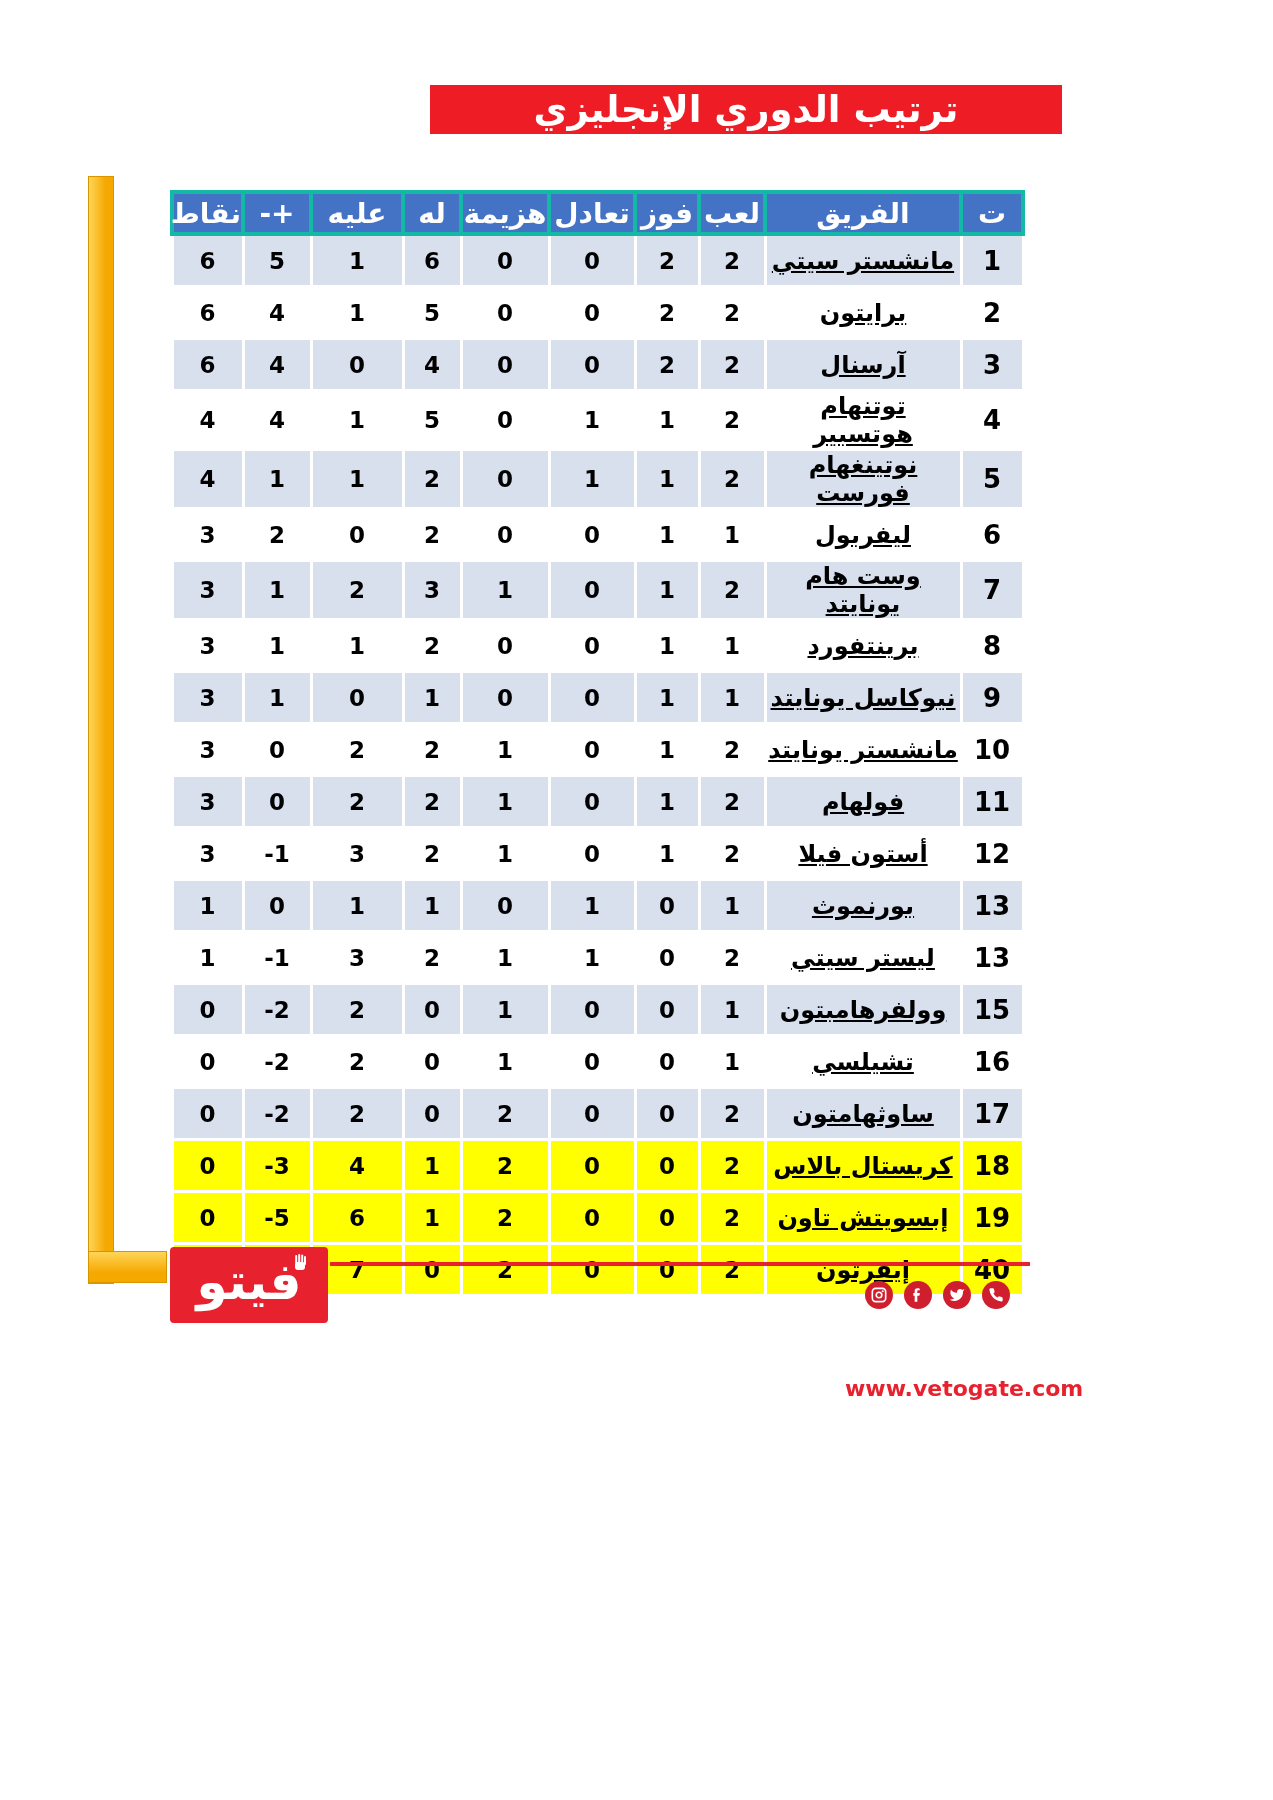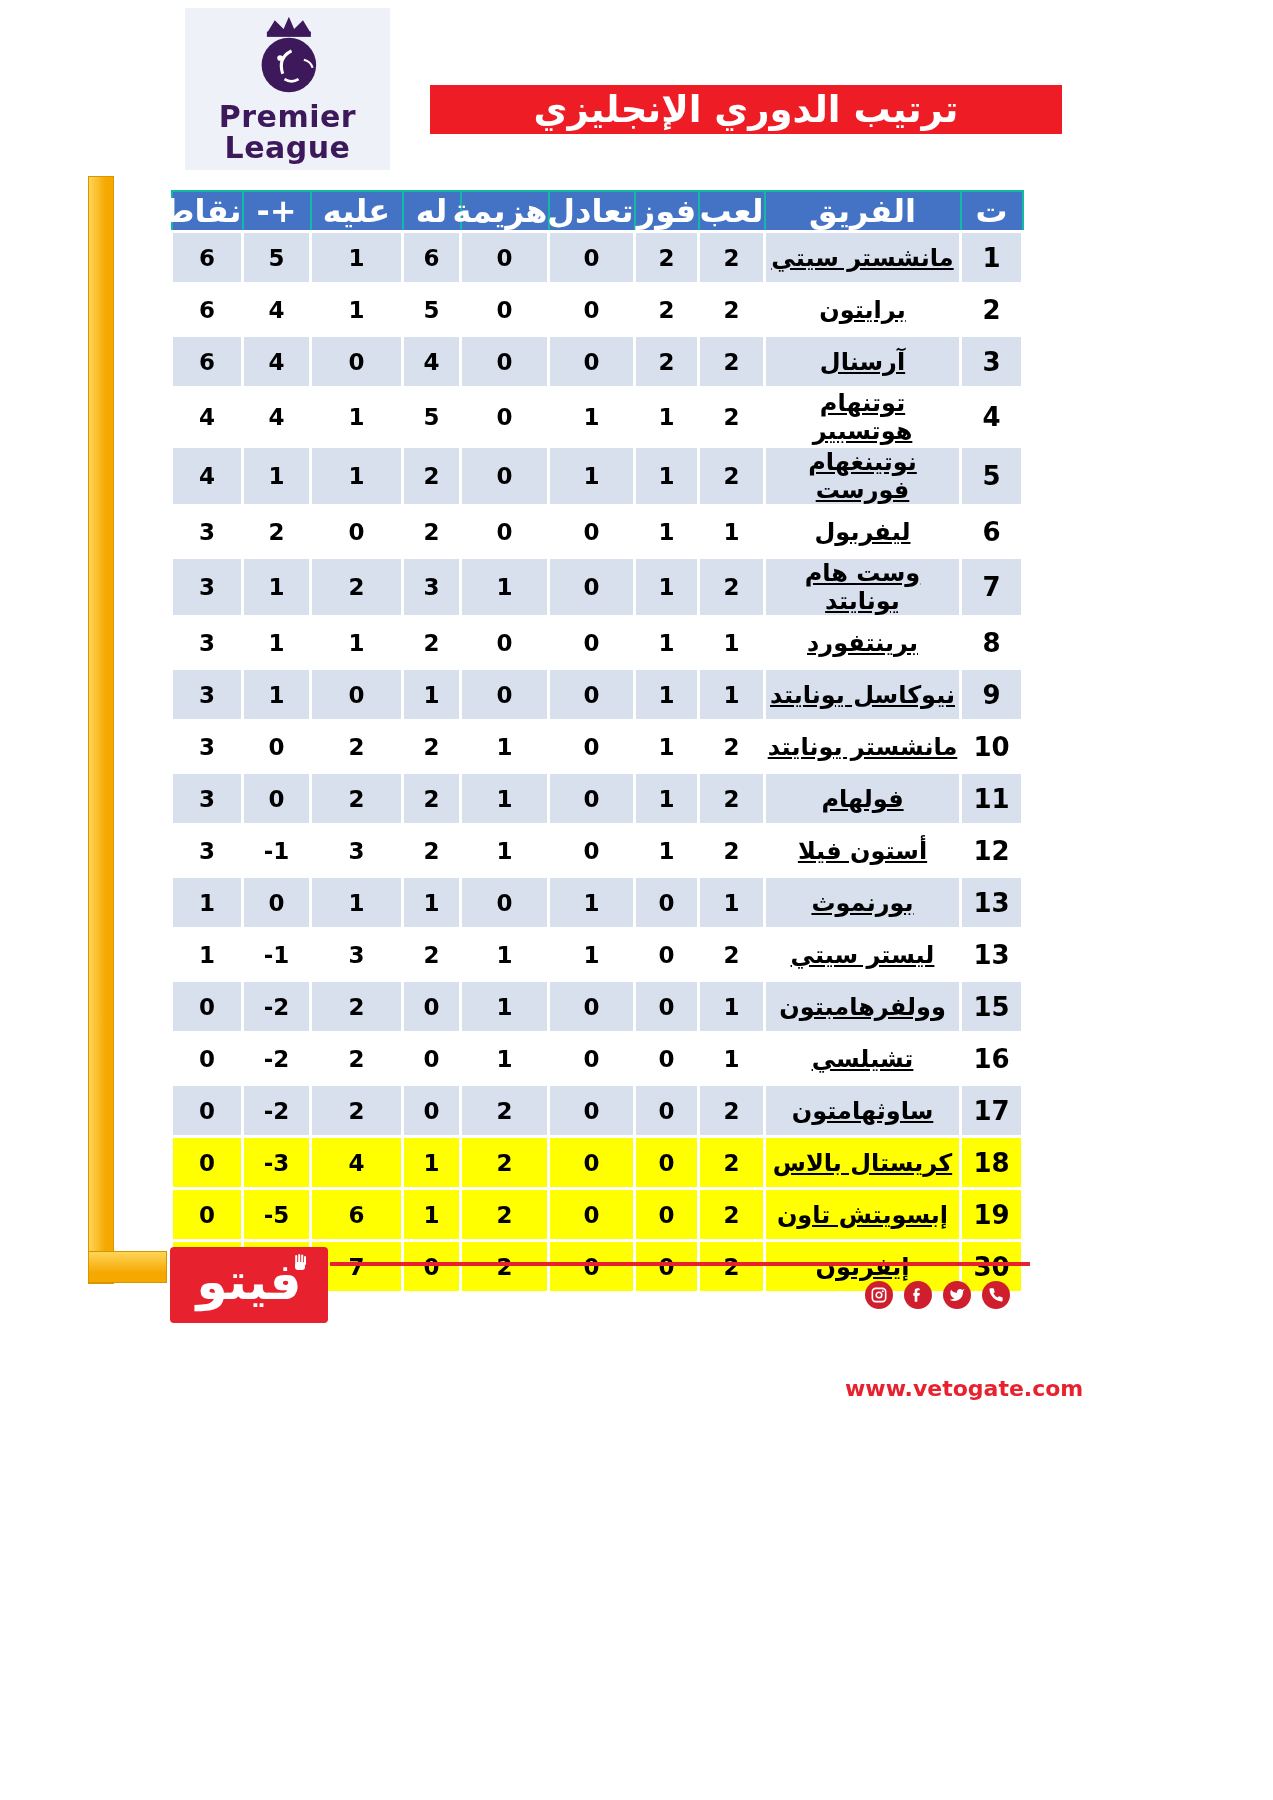--- a/index.html
+++ b/index.html
@@ -36,23 +36,23 @@
     position:absolute;left:88px;top:1251px;width:79px;height:32px;
     background:linear-gradient(180deg,#ffd558,#f5a800 70%);
     border:1px solid #d99500;box-sizing:border-box;
   }
   
   .standings{
     position:absolute;left:170px;top:190px;width:851px;
     border-collapse:collapse;table-layout:fixed;direction:rtl;
   }
   .standings th{
-    background:#4472c4;color:#ffffff;font-weight:bold;font-size:32px;
+    background:#4472c4;color:#ffffff;font-weight:bold;font-size:28px;
     height:38px;text-align:center;vertical-align:middle;
-    border:2px solid #14b8a6;padding:0;
+    border:4px solid #14b8a6;padding:0;
   }
   .standings td{
     height:49px;text-align:center;vertical-align:middle;
     font-weight:bold;font-size:23px;color:#000000;
     border:3px solid #ffffff;padding:0;background:#ffffff;
   }
   .standings td.num{direction:ltr;}
   .standings td.rank{font-size:26px;}
   .standings td.team{font-size:24px;text-decoration:underline;}
   .standings tr.alt td{background:#d8e0ee;}
@@ -84,35 +84,20 @@
   .site-url{
     position:absolute;left:845px;top:1376px;width:200px;text-align:right;
     color:#e8212e;font-weight:bold;font-size:22px;direction:ltr;
   }
 </style>
 </head>
 <body>
 
 <div class="page">
 
-  <div class="logo-box">
-    <svg class="logo-mark" viewBox="0 0 104 100">
-      <polygon points="28,22 37,7 47,17 53,3 59,17 69,7 78,22" fill="#3d195b"></polygon>
-      <rect x="28" y="20" width="50" height="6" fill="#3d195b"></rect>
-      <circle cx="53" cy="58" r="31" fill="#3d195b"></circle>
-      <circle cx="43" cy="50" r="3.2" fill="#ffffff"></circle>
-      <path d="M56 42 q-16 8 -10 26" stroke="#ffffff" stroke-width="3.5" fill="none"></path>
-      <path d="M48 74 q8 5 16 0" stroke="#ffffff" stroke-width="3" fill="none"></path>
-      <path d="M70 52 q8 2 10 9" stroke="#ffffff" stroke-width="2.5" fill="none"></path>
-    </svg>
-    <div class="logo-text">
-      <div>Premier</div>
-      <div>League</div>
-    </div>
-  </div>
 
   <div class="title-banner">
     <span>ترتيب الدوري الإنجليزي</span>
   </div>
 
   <div class="side-bar-vert"></div>
   <div class="side-bar-foot"></div>
 
   <table class="standings">
     <colgroup>
@@ -364,21 +349,21 @@
           <td class="num">2</td>
           <td class="num">0</td>
           <td class="num">0</td>
           <td class="num">2</td>
           <td class="num">1</td>
           <td class="num">6</td>
           <td class="num">-5</td>
           <td class="num">0</td>
         </tr>
         <tr class="hl">
-          <td class="num rank">30</td>
+          <td class="num rank">40</td>
           <td class="team">إيفرتون</td>
           <td class="num">2</td>
           <td class="num">0</td>
           <td class="num">0</td>
           <td class="num">2</td>
           <td class="num">0</td>
           <td class="num">7</td>
           <td class="num">-7</td>
           <td class="num">0</td>
         </tr>

